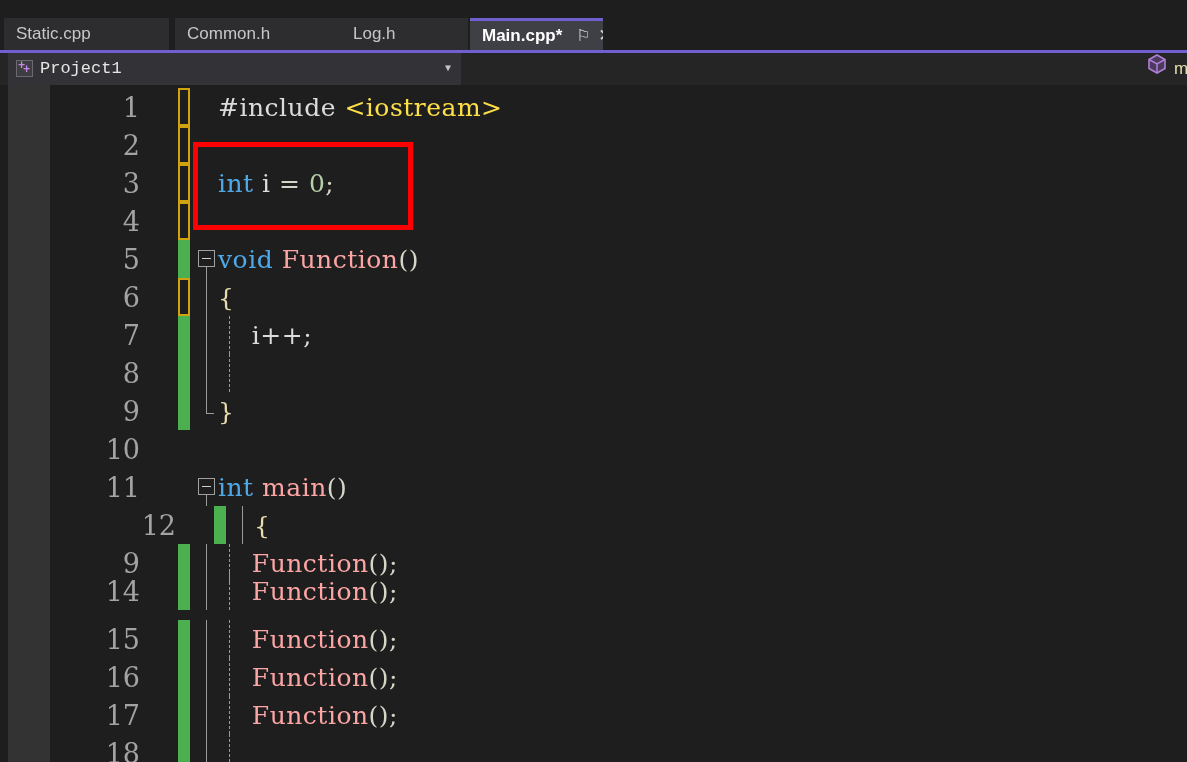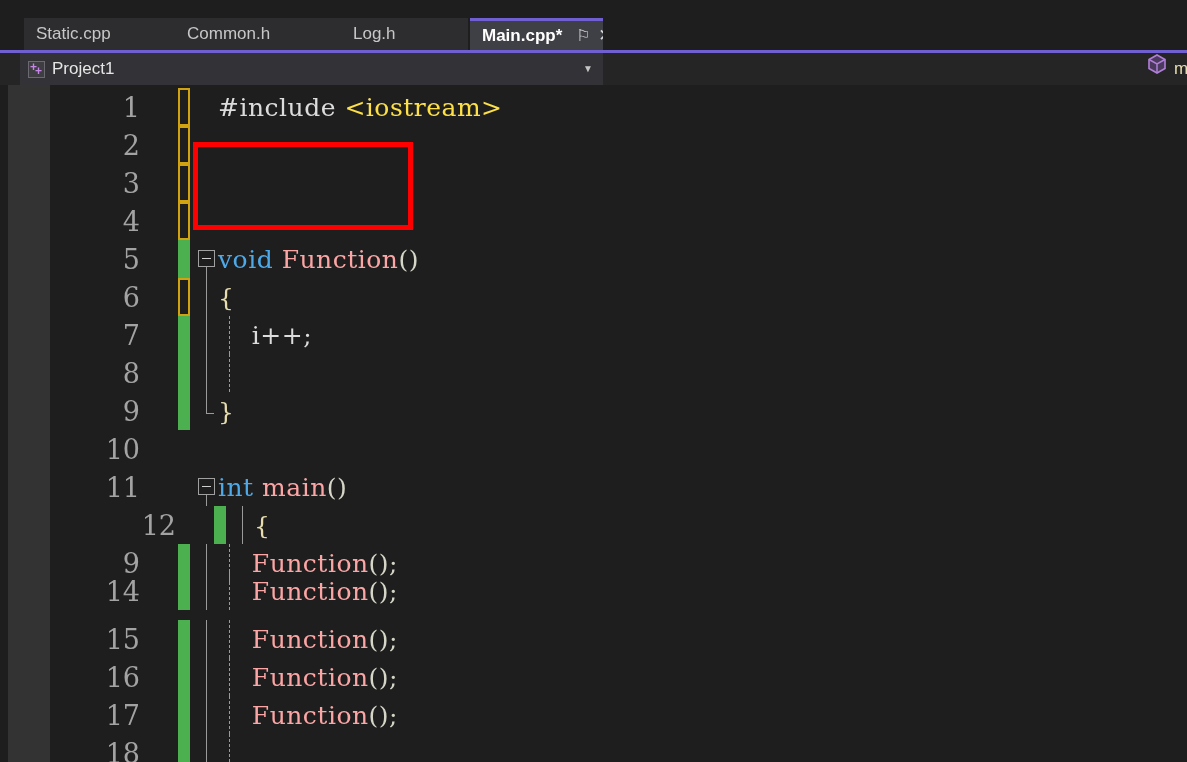--- a/index.html
+++ b/index.html
@@ -210,30 +210,30 @@
     box-sizing: border-box;
     pointer-events: none;
   }
 </style>
 </head>
 <body>
 
 <div id="root">
 
   <div class="tabstrip" id="tabstrip">
-      <div class="tab" style="left: 24px; width: 165px;"><span class="tab-label">Static.cpp</span></div>
+      <div class="tab" style="left: 4px; width: 165px;"><span class="tab-label">Static.cpp</span></div>
       <div class="tab" style="left: 175px; width: 168px;"><span class="tab-label">Common.h</span></div>
       <div class="tab" style="left: 341px; width: 127px;"><span class="tab-label">Log.h</span></div>
       <div class="tab active" style="left: 470px; width: 133px;"><span class="tab-label">Main.cpp*</span><span class="tab-pin" style="margin-left: 10px;">⚐</span><span class="tab-close">✕</span></div>
     </div>
   <div class="purple-underline"></div>
 
   <div class="navbar">
 
-    <div class="nav-combo" id="combo-project" style="left:20px; width:583px;">
+    <div class="nav-combo" id="combo-project" style="left:8px; width:453px;font-family:Liberation Mono, monospace;">
       <span class="proj-icon"></span><span>Project1</span>
       <span class="caret">▼</span>
     </div>
 
     <div class="nav-combo" id="combo-scope" style="left:578px; width:555px;margin-top:32px;">
       <span style="margin-left:22px;">(全局范围)</span>
       <span class="caret">▼</span>
     </div>
 
     <div class="nav-member" style="left:1138px; width:49px;">
@@ -257,20 +257,21 @@
           <div class="codetext"><span class="ident">#include </span><span class="str">&lt;iostream&gt;</span></div>
         </div>
         <div class="line" style="top: 41px;">
           <div class="lineno">2</div>
           <div class="changebar gold"></div>
           <div class="codetext"></div>
         </div>
         <div class="line" style="top: 79px;">
           <div class="lineno">3</div>
           <div class="changebar gold"></div>
+          <div class="codetext"><span class="kwblue">int</span><span class="ident"> i </span><span class="op">= </span><span class="num">0</span><span class="punct">;</span></div>
         </div>
         <div class="line" style="top: 117px;">
           <div class="lineno">4</div>
           <div class="changebar gold"></div>
           <div class="codetext"></div>
         </div>
         <div class="line" style="top: 155px;">
           <div class="lineno">5</div>
           <div class="changebar green"></div>
           <div class="foldbox"></div>

